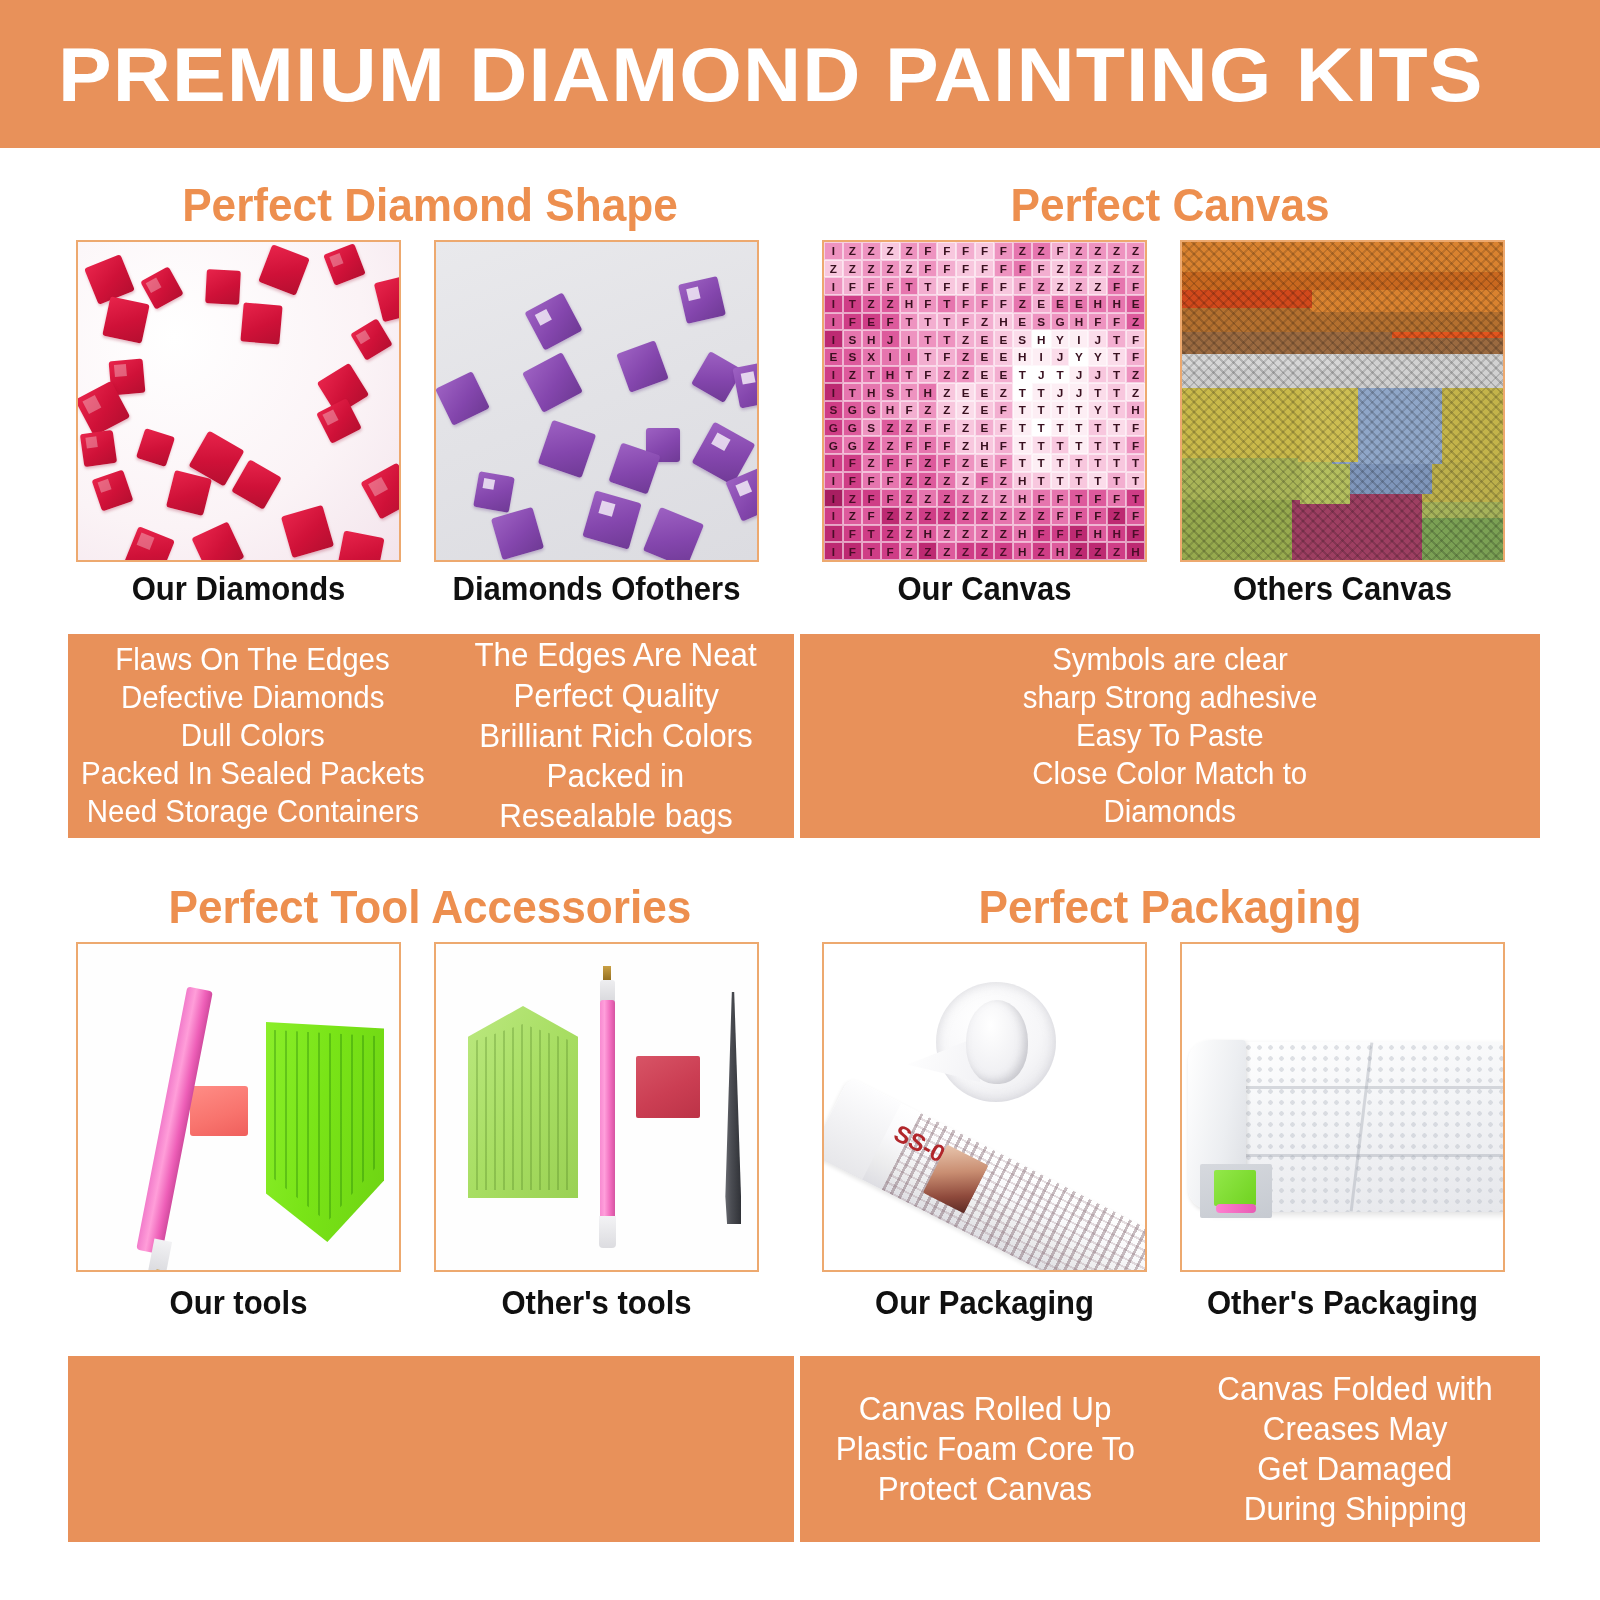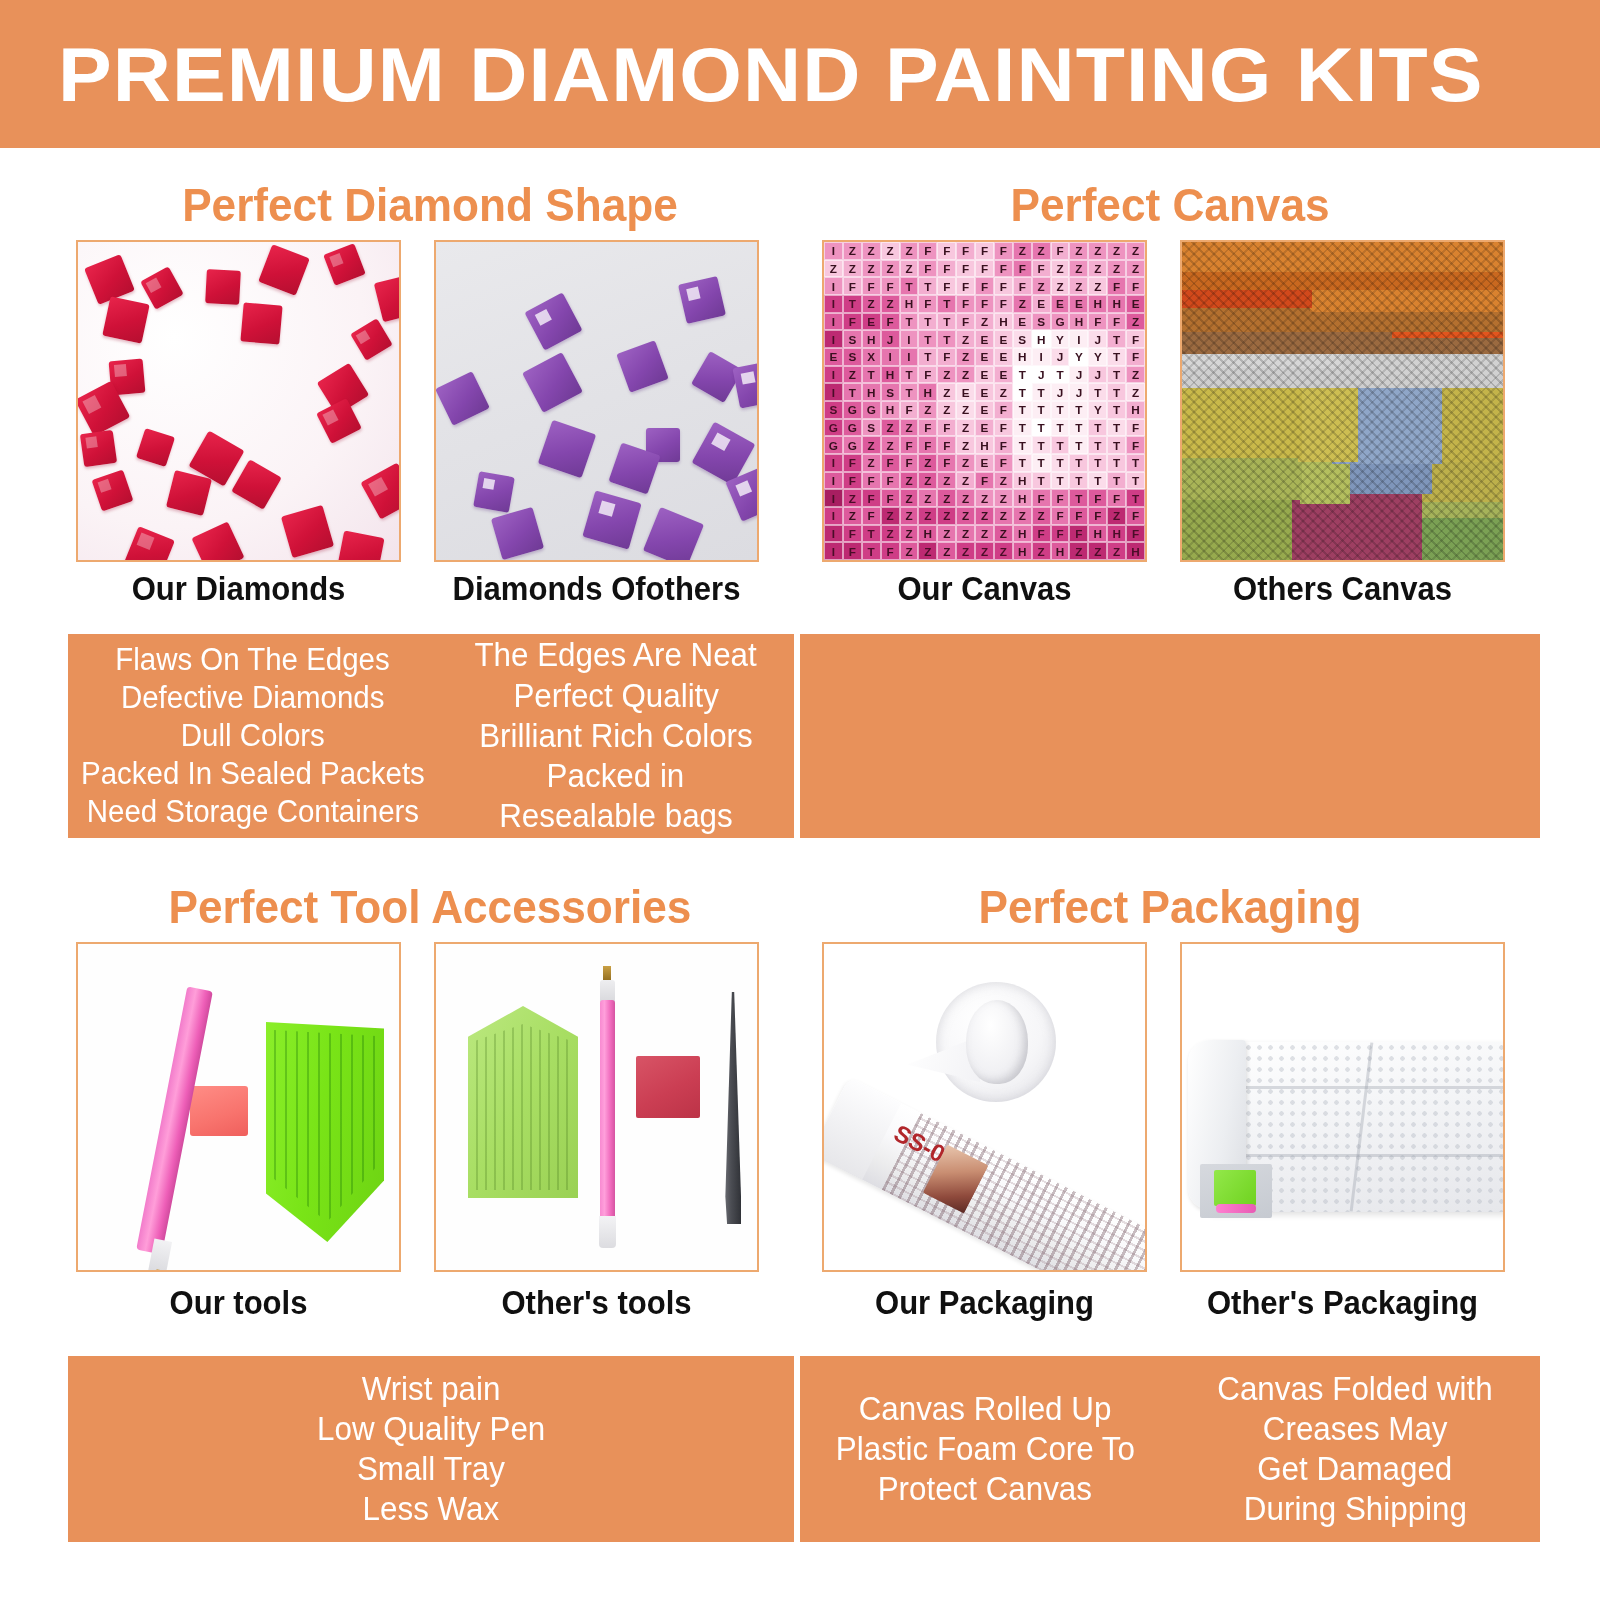--- a/index.html
+++ b/index.html
@@ -754,20 +754,27 @@
       </div>
     <div class="pcol" id="p-shape-l">
         <span>The Edges Are Neat</span>
         <span>Perfect Quality</span>
         <span>Brilliant Rich Colors</span>
         <span>Packed in</span>
         <span>Resealable bags</span>
       </div>
   </div>
   <div class="panel" id="p-canvas">
+    <div class="pcol tight" id="p-canvas-l">
+        <span>Symbols are clear</span>
+        <span>sharp Strong adhesive</span>
+        <span>Easy To Paste</span>
+        <span>Close Color Match to</span>
+        <span>Diamonds</span>
+      </div>
   </div>
 
   <div class="frame f-r2" id="ph5">
     <div class="tool-bg"></div>
     <div class="tray-our"></div>
     <div class="tray-our-grooves"></div>
     <div class="wax-our"></div>
     <div class="pen-our"></div>
     <div class="pen-our-tip"></div>
     <div class="pen-our-nib"></div>
@@ -812,26 +819,20 @@
       <div class="peek-pen"></div>
     </div>
   </div>
 
   <div class="caption cap-r2" id="c5">Our tools</div>
   <div class="caption cap-r2" id="c6">Other's tools</div>
   <div class="caption cap-r2" id="c7">Our Packaging</div>
   <div class="caption cap-r2" id="c8">Other's Packaging</div>
 
   <div class="panel" id="p-tools">
-    <div class="pcol" id="p-tools-r">
-        <span>Wrist pain</span>
-        <span>Low Quality Pen</span>
-        <span>Small Tray</span>
-        <span>Less Wax</span>
-      </div>
   </div>
   <div class="panel" id="p-pack">
     <div class="pcol" id="p-pack-l">
         <span>Canvas Rolled Up</span>
         <span>Plastic Foam Core To</span>
         <span>Protect Canvas</span>
       </div>
     <div class="pcol" id="p-pack-r">
         <span>Canvas Folded with</span>
         <span>Creases May</span>

